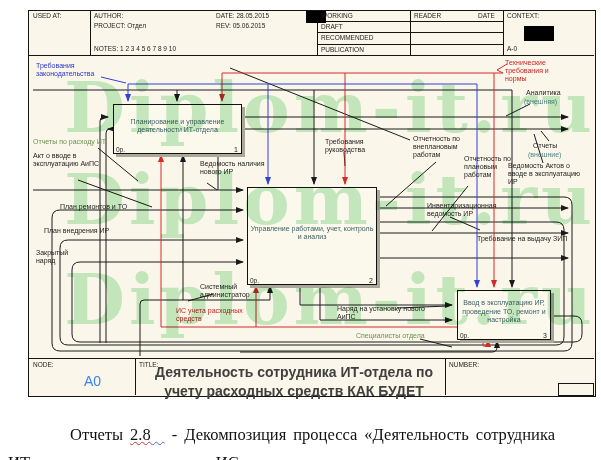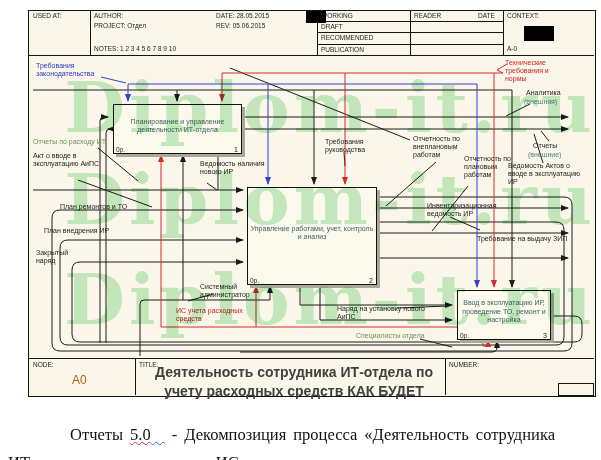--- a/index.html
+++ b/index.html
@@ -21,21 +21,21 @@
   .abox .t{position:absolute;inset:2px 2px 8px 2px;display:flex;align-items:center;
         justify-content:center;text-align:center;font-size:7px;line-height:1.2;color:#3e6266;}
   .abox .cost{position:absolute;left:2px;bottom:0px;font-size:6.5px;color:#222;}
   .abox .num{position:absolute;right:3px;bottom:0px;font-size:7px;color:#222;}
   svg.wires{position:absolute;left:0;top:0;z-index:2;pointer-events:none;}
   .wm{position:absolute;left:26px;width:570px;font-family:"DejaVu Serif",serif;
       font-weight:bold;font-size:70px;letter-spacing:4px;color:#90dc98;opacity:.5;
       z-index:5;pointer-events:none;mix-blend-mode:multiply;white-space:nowrap;text-align:right;}
   
   .ftr-small{position:absolute;font-size:6.5px;color:#1c1c1c;}
-  .node-id{position:absolute;font-size:12px;color:#a16207;}
+  .node-id{position:absolute;font-size:14px;color:#3b82f6;margin-left:12px;}
   .dg-title{position:absolute;left:148px;top:363px;width:292px;text-align:center;
       font-size:14px;line-height:1.35;color:#404040;font-weight:bold;z-index:6;}
   .caption{position:absolute;left:8px;top:404px;width:547px;font-family:"Liberation Serif",serif;
       font-size:16.5px;line-height:1.72;color:#111;text-align:justify;text-indent:62px;}
   .wavy-red{text-decoration:underline wavy #d03535 1px;}
   .wavy-blue{text-decoration:underline wavy #4468d8 1px;}
 </style>
 </head>
 <body>
 
@@ -185,15 +185,15 @@
   <div class="hline" style="left:28px;top:358px;width:566px;z-index:6;"></div>
   <div class="vline" style="left:135px;top:358px;height:37px;z-index:6;"></div>
   <div class="vline" style="left:445px;top:358px;height:37px;z-index:6;"></div>
   <div class="ftr-small" style="left:33px;top:361px;z-index:6;">NODE:</div>
   <div class="node-id" style="left:72px;top:373px;z-index:6;">A0</div>
   <div class="ftr-small" style="left:139px;top:361px;z-index:6;">TITLE:</div>
   <div class="dg-title">Деятельность  сотрудника ИТ-отдела по учету расходных средств КАК БУДЕТ</div>
   <div class="ftr-small" style="left:449px;top:361px;z-index:6;">NUMBER:</div>
   <div style="position:absolute;left:558px;top:383px;width:34px;height:11px;border:1px solid #15150f;z-index:6;"></div>
 
-  <p class="caption"><span>Отчеты </span><span class="wavy-red">5.0</span><span class="wavy-blue">&nbsp;&nbsp;</span><span> - </span><span>Декомпозиция процесса «Деятельность сотрудника ИТ-отдела» после внедрения ИС</span></p>
+  <p class="caption"><span>Отчеты </span><span class="wavy-red">2.8</span><span class="wavy-blue">&nbsp;&nbsp;</span><span> - </span><span>Декомпозиция процесса «Деятельность сотрудника ИТ-отдела» после внедрения ИС</span></p>
 
 </div>
 
 </body></html>

